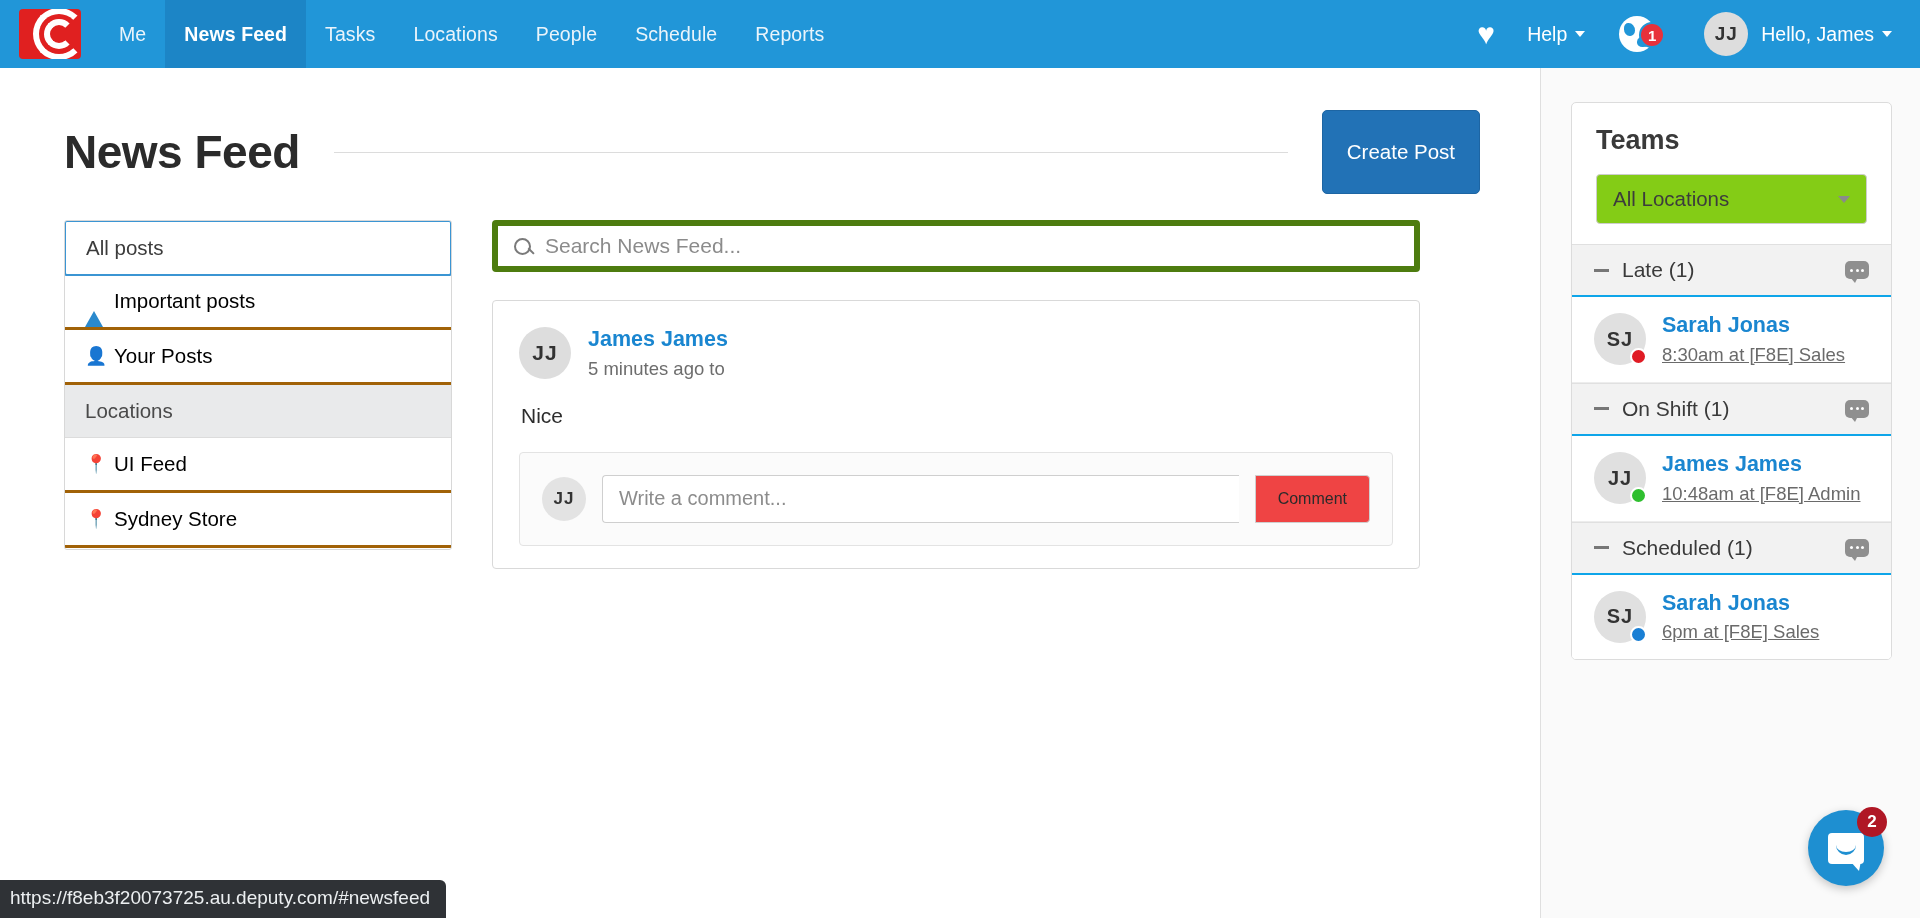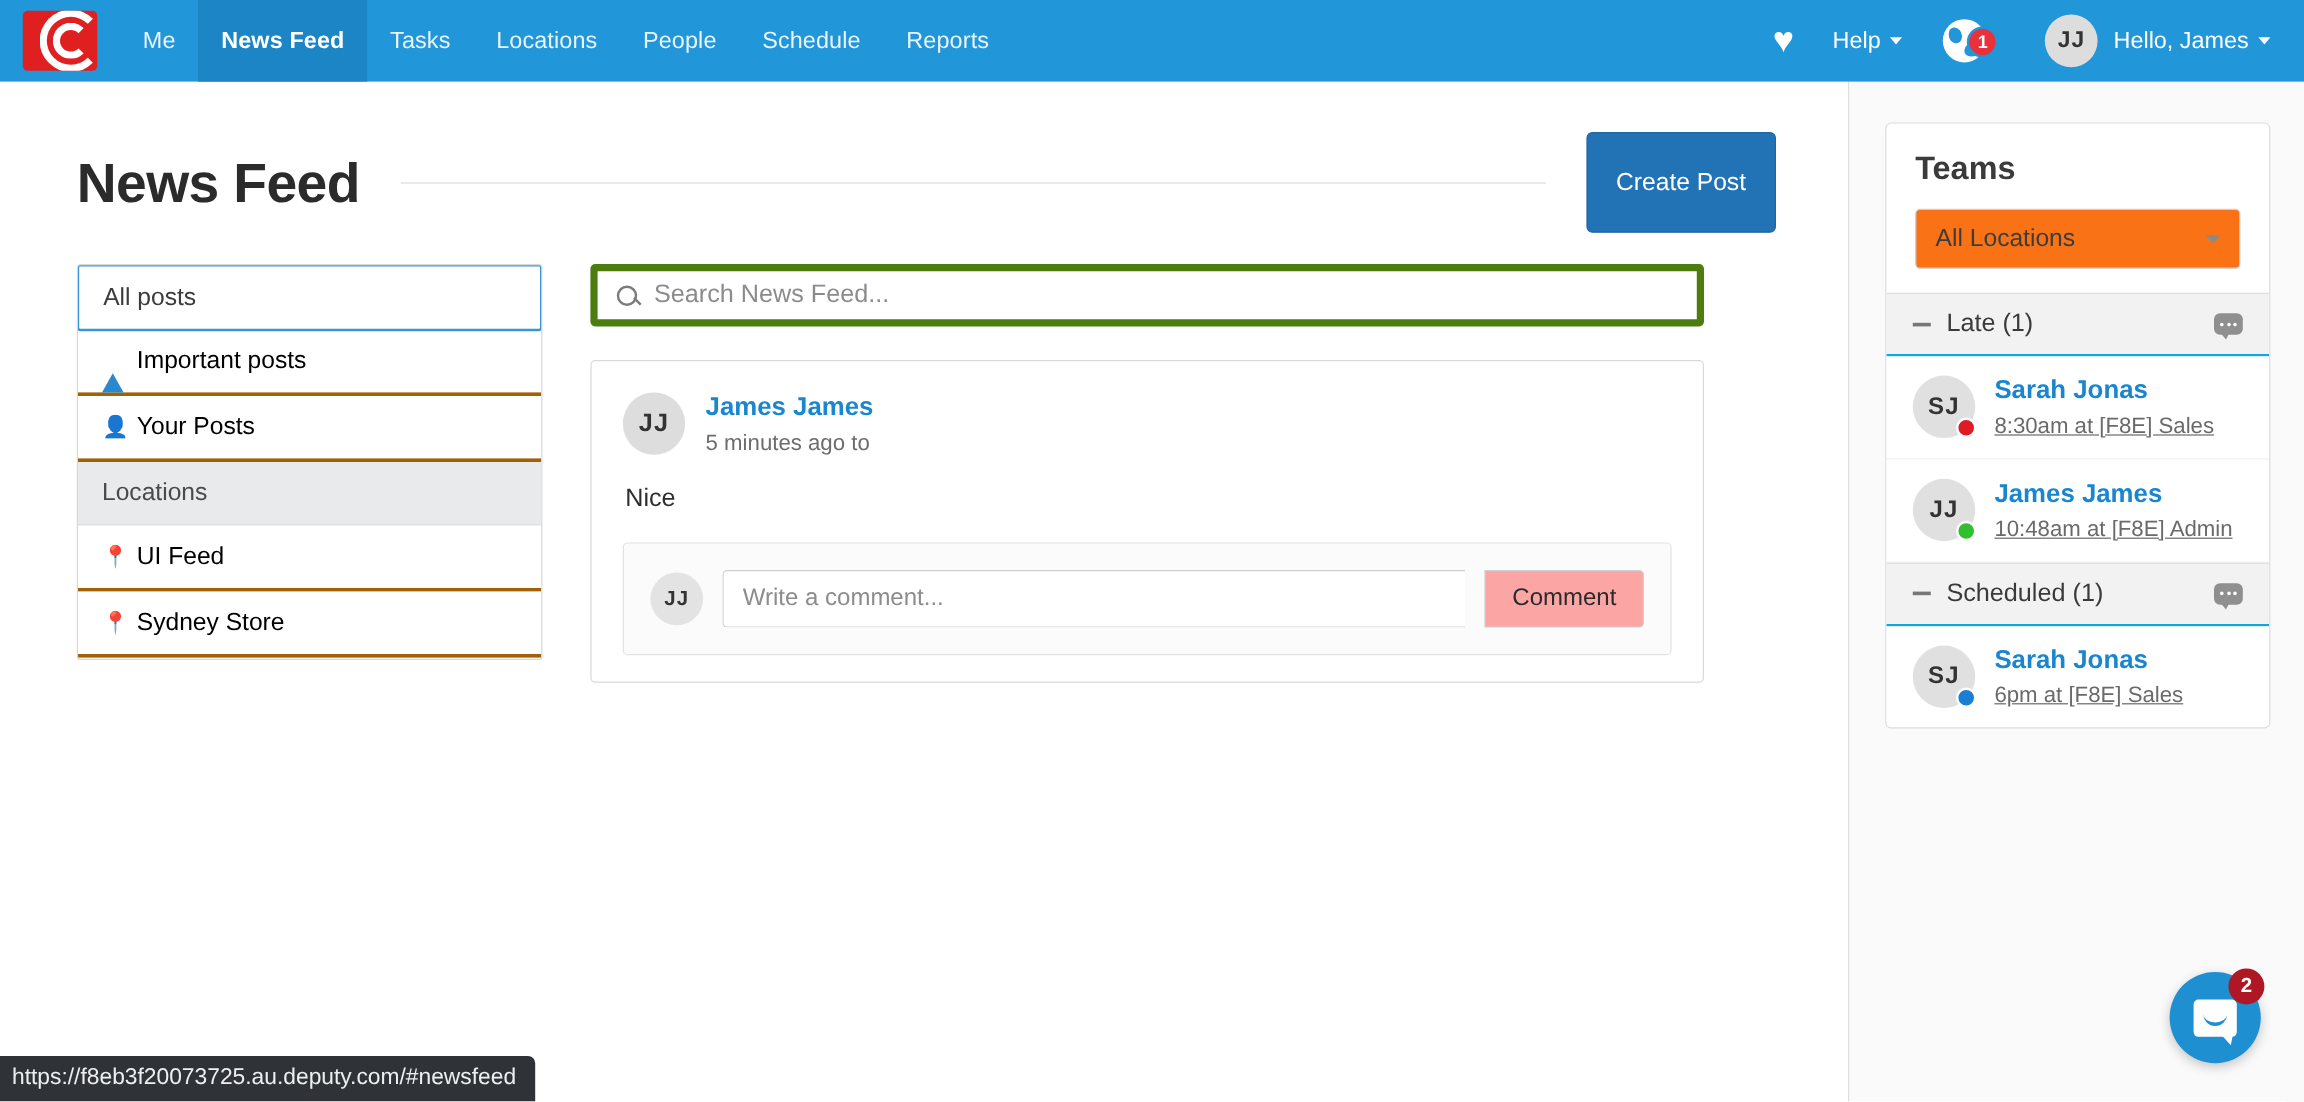--- a/index.html
+++ b/index.html
@@ -333,22 +333,22 @@
     font-family: inherit;
     color: #333;
     outline: none;
     background: #fff;
   }
   .comment-input::placeholder { color: #8c8c8c; }
   .btn-comment {
     height: 48px;
     border: 1px solid #cfcfcf;
     border-radius: 0 4px 4px 0;
-    background: #fca5a5;
-    font-size: 20px;
+    background: #ef4444;
+    font-size: 16px;
     font-family: inherit;
     color: #2b2b2b;
     padding: 0 22px;
     cursor: pointer;
   }
 
   
   .right-col {
     flex: 1 1 auto;
     background: #fafafa;
@@ -368,21 +368,21 @@
   }
   .select-wrap {
     height: 50px;
     border: 1px solid #cdcdcd;
     border-radius: 4px;
     display: flex; align-items: center;
     padding: 0 16px;
     font-size: 20.5px;
     color: #3c3c3c;
     cursor: pointer;
-    background: #f97316;
+    background: #84cc16;
     gap: 47px;
   }
   .select-wrap .caret-down {
     margin-left: auto;
     border-top-color: #8a8a8a;
     border-left-width: 6px; border-right-width: 6px; border-top-width: 7px;
   }
   .group-row {
     background: #f2f2f2;
     border-top: 1px solid #e0e0e0;
@@ -662,20 +662,29 @@
         <div class="av-holder">
           <div class="avatar team-av">SJ</div>
           <span class="status-dot" style="background:#e01b24"></span>
         </div>
         <div>
           <div class="member-name">Sarah Jonas</div>
           <div class="member-sub">8:30am at [F8E] Sales</div>
         </div>
       </div>
 
+      <div class="group-row">
+        <span class="minus-glyph"></span>
+        <span>On Shift (1)</span>
+        <span class="chat-bubble-icon">
+            <i></i>
+            <i></i>
+            <i></i>
+          </span>
+      </div>
       <div class="member-row">
         <div class="av-holder">
           <div class="avatar team-av">JJ</div>
           <span class="status-dot" style="background:#2fbf2f"></span>
         </div>
         <div>
           <div class="member-name">James James</div>
           <div class="member-sub">10:48am at [F8E] Admin</div>
         </div>
       </div>

